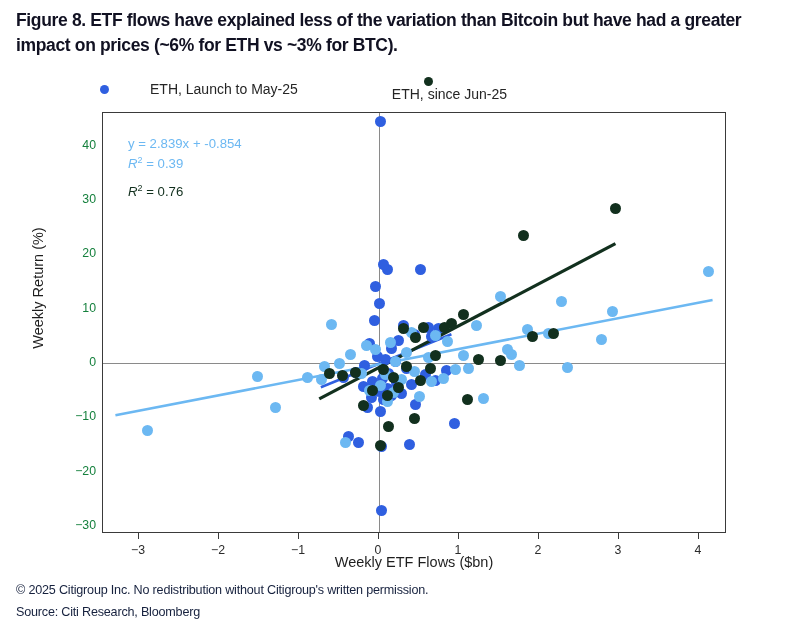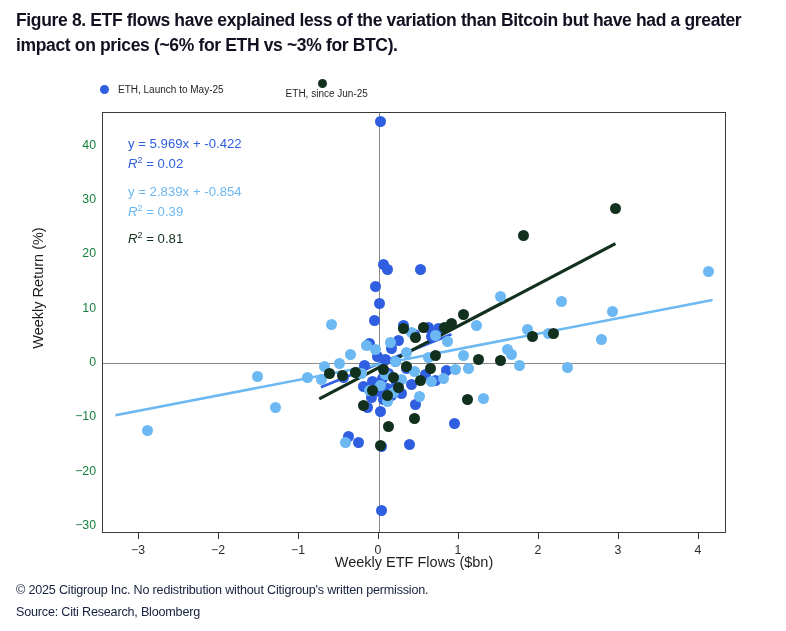--- a/index.html
+++ b/index.html
@@ -25,21 +25,21 @@
     left:100px; top:78px; width:660px;
     height:22px;
     display:flex;
     align-items:center;
   }
   .legend-item{display:flex;align-items:center;}
   .legend-dot{
     width:9px;height:9px;border-radius:50%;
     margin-right:9px;flex:none;
   }
-  .legend-label{font-size:10px;color:#252525;white-space:nowrap;}
+  .legend-label{font-size:14px;color:#252525;white-space:nowrap;margin-left:32px;}
   #lg0{margin-left:0px;}
   #lg1{margin-left:62px;}
   #lg2{margin-left:62px;flex-direction:column;}
 
   #plot-frame{
     position:absolute;
     left:102px; top:112px;
     width:624px; height:421px;
     border:1.4px solid #3a3a3a;
     box-sizing:border-box;
@@ -285,29 +285,25 @@
     <div class="xtick" style="left: 436px;">2</div>
     <div class="xtickmark" style="left: 436px;"></div>
     <div class="xtick" style="left: 516px;">3</div>
     <div class="xtickmark" style="left: 516px;"></div>
     <div class="xtick" style="left: 596px;">4</div>
     <div class="xtickmark" style="left: 596px;"></div>
   </div>
 <div id="x-axis-title">Weekly ETF Flows ($bn)</div>
 
 <div id="equations">
-    <div class="eq-block" style="color: rgb(47, 95, 224);">
-      <div class="eq-line">y = 5.969x + -0.422</div>
-      <div class="eq-line eq-r2">R<sup>2</sup> <span class="eqv">= 0.02</span></div>
-    </div>
     <div class="eq-block" style="color: rgb(108, 184, 242);">
       <div class="eq-line">y = 2.839x + -0.854</div>
       <div class="eq-line eq-r2">R<sup>2</sup> <span class="eqv">= 0.39</span></div>
     </div>
     <div class="eq-block" style="color: rgb(18, 48, 30);">
-      <div class="eq-line eq-r2">R<sup>2</sup> <span class="eqv">= 0.81</span></div>
+      <div class="eq-line eq-r2">R<sup>2</sup> <span class="eqv">= 0.76</span></div>
     </div>
   </div>
 
 <div id="footer">
   <div>© 2025 Citigroup Inc. No redistribution without Citigroup's written permission.</div>
   <div>Source: Citi Research, Bloomberg</div>
 </div>
 
 </body></html>

